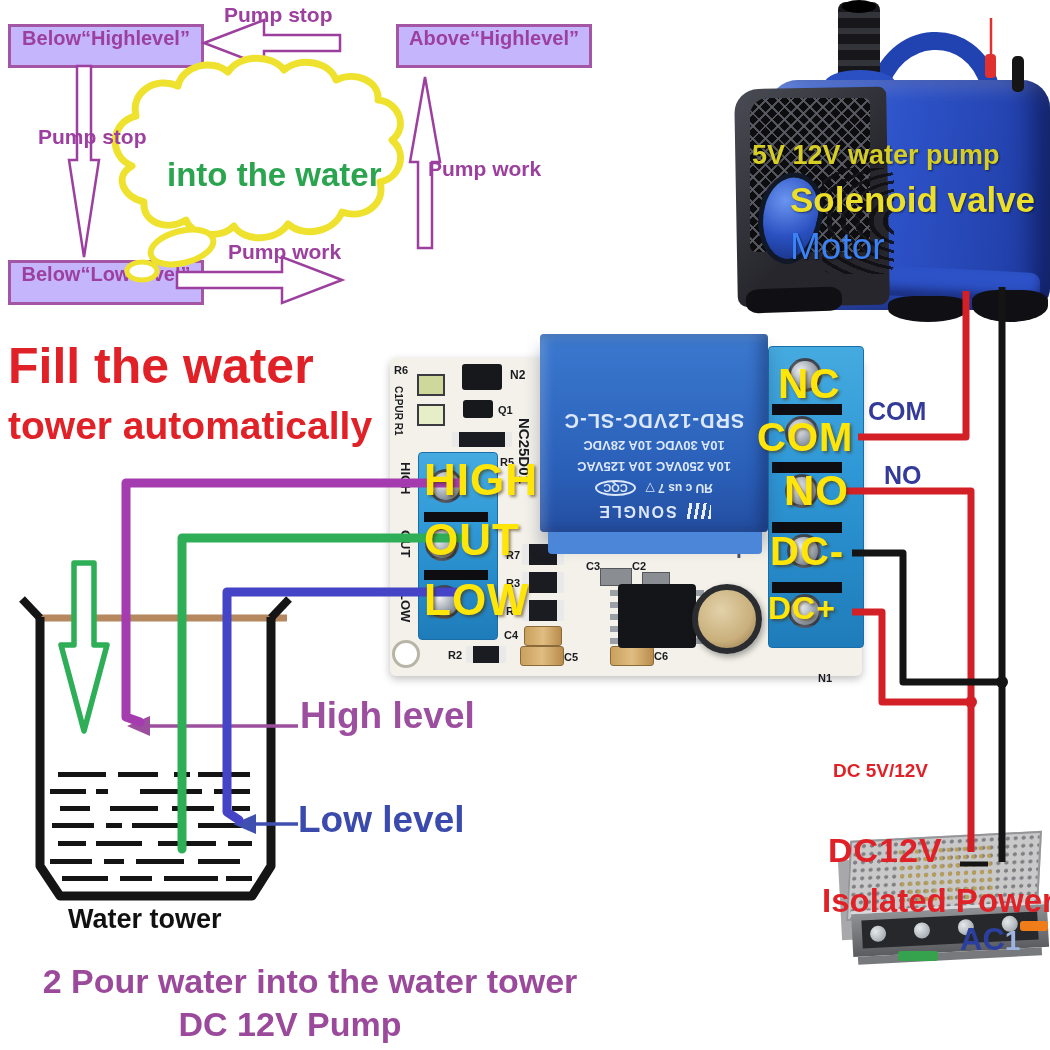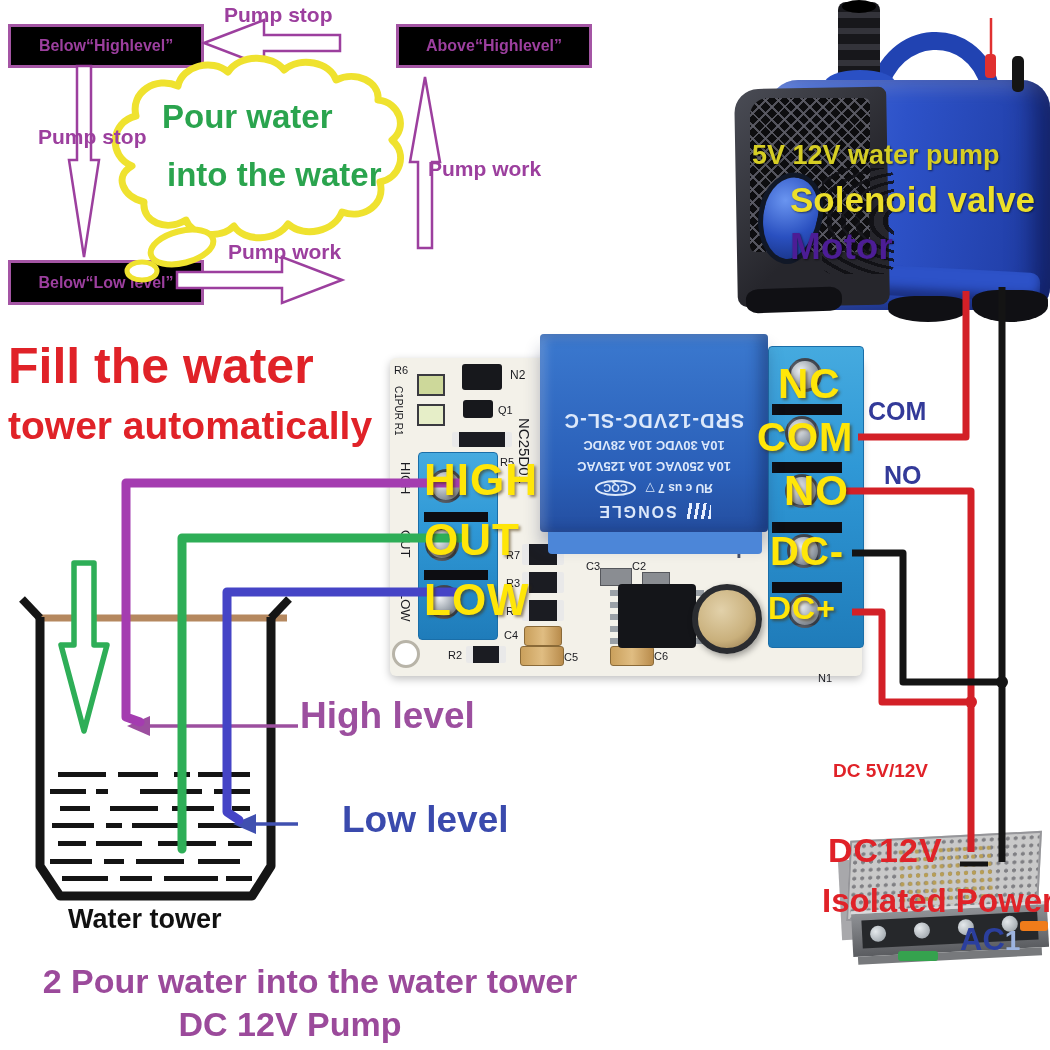--- a/index.html
+++ b/index.html
@@ -1,31 +1,31 @@
 <!DOCTYPE html>
 <html><head>
 <meta charset="utf-8">
 <style>
   html,body{margin:0;padding:0;background:#ffffff;}
   #canvas{position:relative;width:1050px;height:1050px;background:#ffffff;overflow:hidden;
           font-family:"Liberation Sans","DejaVu Sans",sans-serif;}
   .abs{position:absolute;}
   .t{position:absolute;white-space:nowrap;line-height:1.05;}
   .purple{color:#9c3f9e;font-weight:bold;}
-  .fbox{position:absolute;border:3px solid #a455a4;background:#000000;display:flex;align-items:center;justify-content:center;
-        font-size:16px;font-weight:bold;color:#9c3f9e;}
+  .fbox{position:absolute;border:3px solid #a455a4;background:#c4b5fd;display:flex;align-items:flex-start;justify-content:center;
+        font-size:20px;font-weight:bold;color:#9c3f9e;}
   .red{color:#e02228;font-weight:bold;}
   .ylab{position:absolute;color:#ffe608;font-weight:bold;letter-spacing:1px;
         text-shadow:2px 2px 3px rgba(70,45,0,.55);line-height:1;}
   .navy{color:#333a99;font-weight:bold;}
   .screw{position:absolute;border-radius:50%;width:34px;height:34px;
          background:radial-gradient(circle at 35% 35%,#eef1f4,#9aa2ab 55%,#596068);
          border:3px solid rgba(15,18,28,.6);box-sizing:border-box;}
   .sep{position:absolute;background:#0d0d12;}
-  .silk{position:absolute;color:#1a1b20;font-weight:normal;font-size:11px;}
+  .silk{position:absolute;color:#1a1b20;font-weight:bold;font-size:11px;}
   .vtext{writing-mode:vertical-rl;}
   .res{position:absolute;background:linear-gradient(90deg,#e9e9e9 0 7px,#1b1c22 7px calc(100% - 7px),#e9e9e9 calc(100% - 7px));
        border-radius:2px;}
   .tanc{position:absolute;background:linear-gradient(90deg,#caa05c,#e0bd82 50%,#b98c4c);border-radius:3px;border:1px solid #8a6a38;}
   .relay-line{margin:0;text-align:center;}
 </style>
 </head>
 <body>
 
 <div id="canvas">
@@ -49,21 +49,20 @@
 
   <svg class="abs" style="left:0;top:0;" width="450" height="300">
     <path d="M 132,166 C 108,156 110,122 136,116 C 130,92 156,76 178,86 C 182,66 212,58 228,72
              C 240,54 272,54 284,70 C 300,56 330,62 336,80 C 356,70 380,82 378,100
              C 400,102 408,128 392,140 C 408,154 400,178 380,182 C 386,204 364,220 342,212
              C 334,232 304,238 288,224 C 276,242 244,242 234,226 C 220,240 192,236 186,220
              C 166,232 142,222 144,202 C 122,196 114,176 132,166 Z" fill="#ffffff" stroke="#efe22f" stroke-width="7" stroke-linejoin="round"></path>
     <ellipse cx="182" cy="247" rx="32" ry="16" fill="#fff" stroke="#efe22f" stroke-width="6" transform="rotate(-14 182 247)"></ellipse>
     <ellipse cx="142" cy="271" rx="15" ry="9" fill="#fff" stroke="#efe22f" stroke-width="5"></ellipse>
   </svg>
-  <div class="t" style="left:162px;top:100px;font-size:33px;font-weight:bold;color:#2aa44e;">Pour water</div>
   <div class="t" style="left:167px;top:158px;font-size:33px;font-weight:bold;color:#2aa44e;">into the water</div>
 
   <div class="t purple" style="left:224px;top:4px;font-size:21px;">Pump stop</div>
   <div class="t purple" style="left:38px;top:126px;font-size:21px;">Pump stop</div>
   <div class="t purple" style="left:228px;top:241px;font-size:21px;">Pump work</div>
   <div class="t purple" style="left:428px;top:158px;font-size:21px;">Pump work</div>
 
   <div class="t red" style="left:8px;top:340px;font-size:50px;">Fill the water</div>
   <div class="t red" style="left:8px;top:406px;font-size:39px;">tower automatically</div>
 
@@ -268,27 +267,27 @@
   <div class="ylab" style="left:757px;top:417px;font-size:40px;">COM</div>
   <div class="ylab" style="left:784px;top:470px;font-size:42px;">NO</div>
   <div class="ylab" style="left:770px;top:531px;font-size:40px;">DC-</div>
   <div class="ylab" style="left:768px;top:592px;font-size:32px;">DC+</div>
 
   <div class="t navy" style="left:868px;top:398px;font-size:25px;">COM</div>
   <div class="t navy" style="left:884px;top:462px;font-size:25px;">NO</div>
 
   <div class="t" style="left:752px;top:141px;font-size:27px;font-weight:bold;color:#d6ce24;text-shadow:1px 1px 2px rgba(0,0,0,.55);">5V 12V water pump</div>
   <div class="t" style="left:790px;top:182px;font-size:35px;font-weight:bold;color:#ecdf2a;text-shadow:1px 1px 2px rgba(0,0,0,.5);">Solenoid valve</div>
-  <div class="t" style="left:790px;top:228px;font-size:37px;font-weight:bold;color:#4c1d95;text-shadow:1px 1px 2px rgba(0,0,0,.5);">Motor</div>
+  <div class="t" style="left:790px;top:228px;font-size:37px;font-weight:normal;color:#3b82f6;text-shadow:1px 1px 2px rgba(0,0,0,.5);">Motor</div>
 
   <div class="t red" style="left:833px;top:761px;font-size:19px;">DC 5V/12V</div>
   <div class="t red" style="left:828px;top:833px;font-size:34px;letter-spacing:1px;">DC12V</div>
   <div class="t red" style="left:822px;top:884px;font-size:33px;">Isolated Power</div>
   <div class="t" style="left:960px;top:924px;font-size:31px;font-weight:bold;color:#2b3f9e;"><span>AC</span><span style="color:#9db4e0;font-size:28px;">1</span></div>
 
   <div class="t" style="left:300px;top:697px;font-size:37px;font-weight:bold;color:#9c4f9f;">High level</div>
-  <div class="t" style="left:298px;top:801px;font-size:37px;font-weight:bold;color:#3a4aad;margin-left:44px;">Low level</div>
+  <div class="t" style="left:298px;top:801px;font-size:37px;font-weight:bold;color:#3a4aad;">Low level</div>
   <div class="t" style="left:68px;top:905px;font-size:27px;font-weight:bold;color:#111;">Water tower</div>
 
   <div class="t" style="left:0px;top:964px;width:620px;text-align:center;font-size:34px;font-weight:bold;color:#9b4a9b;">2 Pour water into the water tower</div>
   <div class="t" style="left:0px;top:1007px;width:580px;text-align:center;font-size:34px;font-weight:bold;color:#9b4a9b;">DC 12V Pump</div>
 
 </div>
 
 </body></html>

